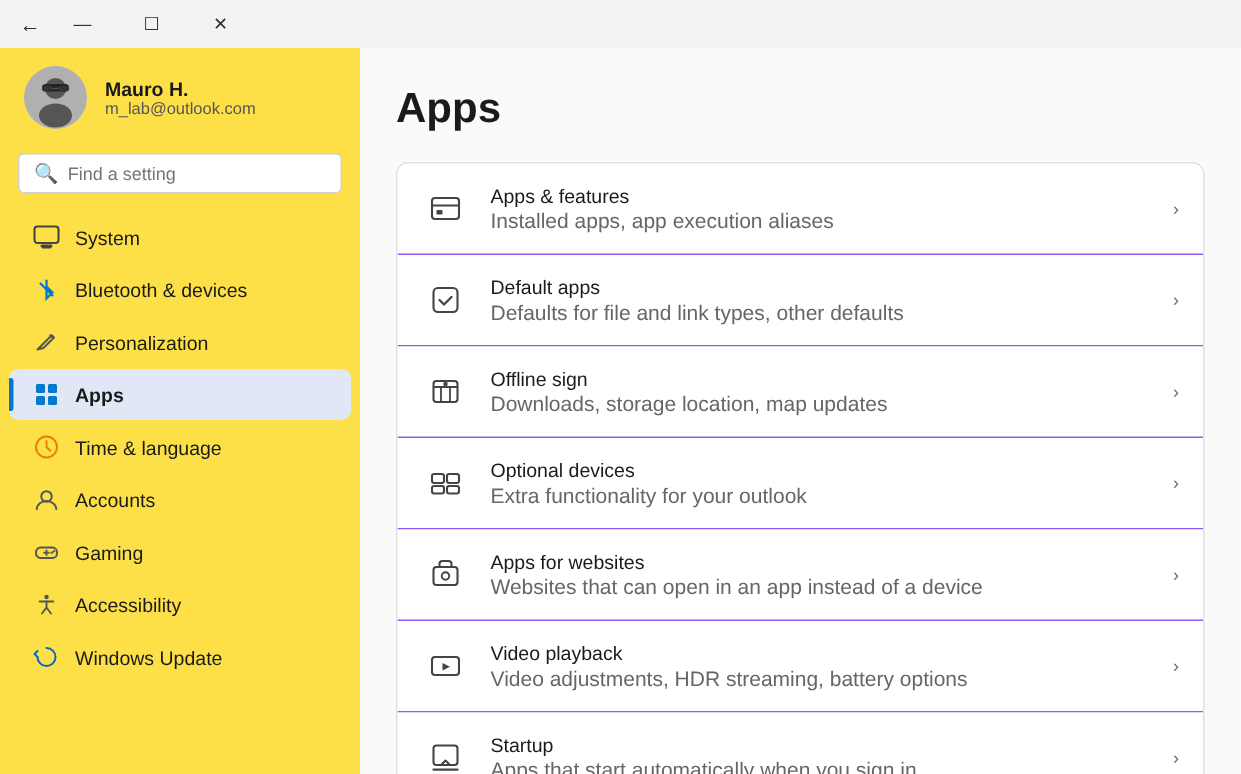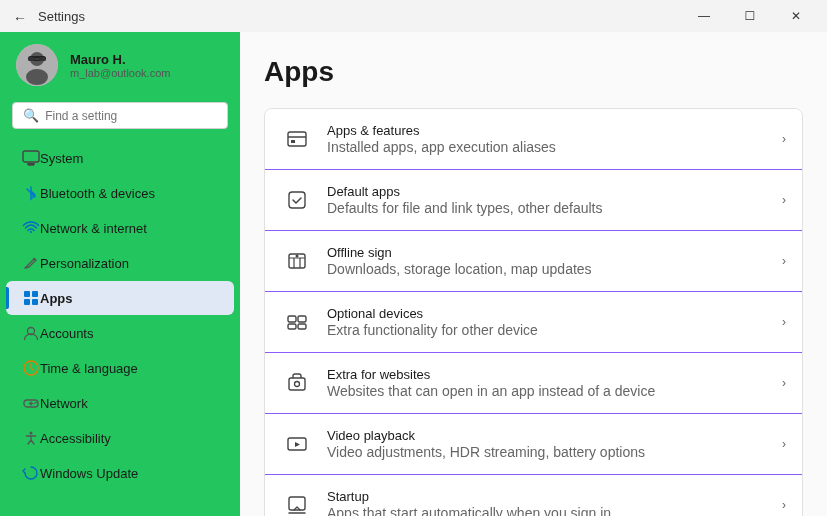--- a/index.html
+++ b/index.html
@@ -59,21 +59,21 @@
     
     .main-layout {
       display: flex;
       flex: 1;
       overflow: hidden;
     }
 
     
     .sidebar {
       width: 240px;
-      background: #22c55e;
+      background: #fde047;
       flex-shrink: 0;
       overflow-y: auto;
       padding-bottom: 12px;
     }
 
     
     .user-profile {
       display: flex;
       align-items: center;
       padding: 12px 16px 16px 16px;
@@ -114,20 +114,21 @@
       width: 100%;
       background: transparent;
     }
     .search-icon { color: #555; font-size: 13px; }
 
     
     .nav-item {
       display: flex;
       align-items: center;
       padding: 8px 16px;
+      gap: 10px;
       cursor: pointer;
       border-radius: 6px;
       margin: 1px 6px;
       font-size: 13px;
       color: #1a1a1a;
       position: relative;
     }
     .nav-item.active {
       background: #e0e8f5;
       font-weight: 600;
@@ -209,21 +210,20 @@
     .chevron {
       color: #666;
       font-size: 12px;
     }
   </style>
 </head>
 <body>
 
 <div class="title-bar">
   <div class="title-bar-back">←</div>
-  <span class="title-bar-title">Settings</span>
   <div class="title-bar-controls">
     <div class="tb-btn">—</div>
     <div class="tb-btn">☐</div>
     <div class="tb-btn close">✕</div>
   </div>
 </div>
 
 <div class="main-layout">
 
   <div class="sidebar">
@@ -268,77 +268,66 @@
             <svg width="18" height="18" viewBox="0 0 18 18" fill="none" xmlns="http://www.w3.org/2000/svg">
               <path d="M9 3v12l4-4-4-4M9 9l4 4" stroke="#0078d4" stroke-width="1.5" stroke-linecap="round"></path>
               <path d="M9 9L5 5" stroke="#0078d4" stroke-width="1.5" stroke-linecap="round"></path>
             </svg>
           </span>
     <span>Bluetooth &amp; devices</span>
   </div>
         <div class="nav-item">
     <span class="nav-icon">
             <svg width="18" height="18" viewBox="0 0 18 18" fill="none" xmlns="http://www.w3.org/2000/svg">
-              <path d="M9 14a1 1 0 100-2 1 1 0 000 2z" fill="#0066cc"></path>
-              <path d="M6 11.5C6.8 10.6 7.8 10 9 10s2.2.6 3 1.5" stroke="#0066cc" stroke-width="1.3" stroke-linecap="round" fill="none"></path>
-              <path d="M3.5 9C5 7.2 6.9 6 9 6s4 1.2 5.5 3" stroke="#0066cc" stroke-width="1.3" stroke-linecap="round" fill="none"></path>
-              <path d="M1.5 6.5C3.5 4.2 6.1 3 9 3s5.5 1.2 7.5 3.5" stroke="#0066cc" stroke-width="1.3" stroke-linecap="round" fill="none"></path>
-            </svg>
-          </span>
-    <span>Network &amp; internet</span>
-  </div>
-        <div class="nav-item">
-    <span class="nav-icon">
-            <svg width="18" height="18" viewBox="0 0 18 18" fill="none" xmlns="http://www.w3.org/2000/svg">
               <path d="M3 14l2.5-2.5 7-7L14 6l-7 7L3 14z" stroke="#555" stroke-width="1.3" stroke-linecap="round" stroke-linejoin="round" fill="none"></path>
               <path d="M11.5 4.5l2 2" stroke="#555" stroke-width="1.3" stroke-linecap="round"></path>
             </svg>
           </span>
     <span>Personalization</span>
   </div>
         <div class="nav-item active">
     <span class="nav-icon">
             <svg width="18" height="18" viewBox="0 0 18 18" fill="none" xmlns="http://www.w3.org/2000/svg">
               <rect x="2" y="2" width="6" height="6" rx="1" fill="#0078d4"></rect>
               <rect x="10" y="2" width="6" height="6" rx="1" fill="#0078d4"></rect>
               <rect x="2" y="10" width="6" height="6" rx="1" fill="#0078d4"></rect>
               <rect x="10" y="10" width="6" height="6" rx="1" fill="#0078d4"></rect>
             </svg>
           </span>
     <span>Apps</span>
   </div>
         <div class="nav-item">
     <span class="nav-icon">
             <svg width="18" height="18" viewBox="0 0 18 18" fill="none" xmlns="http://www.w3.org/2000/svg">
+              <circle cx="9" cy="9" r="7" stroke="#e67e00" stroke-width="1.3" fill="none"></circle>
+              <path d="M9 5v4l2.5 2.5" stroke="#e67e00" stroke-width="1.3" stroke-linecap="round"></path>
+            </svg>
+          </span>
+    <span>Time &amp; language</span>
+  </div>
+        <div class="nav-item">
+    <span class="nav-icon">
+            <svg width="18" height="18" viewBox="0 0 18 18" fill="none" xmlns="http://www.w3.org/2000/svg">
               <circle cx="9" cy="7" r="3.5" stroke="#555" stroke-width="1.3" fill="none"></circle>
               <path d="M2.5 15.5C2.5 12.5 5.4 10 9 10s6.5 2.5 6.5 5.5" stroke="#555" stroke-width="1.3" stroke-linecap="round" fill="none"></path>
             </svg>
           </span>
     <span>Accounts</span>
-  </div>
-        <div class="nav-item">
-    <span class="nav-icon">
-            <svg width="18" height="18" viewBox="0 0 18 18" fill="none" xmlns="http://www.w3.org/2000/svg">
-              <circle cx="9" cy="9" r="7" stroke="#e67e00" stroke-width="1.3" fill="none"></circle>
-              <path d="M9 5v4l2.5 2.5" stroke="#e67e00" stroke-width="1.3" stroke-linecap="round"></path>
-            </svg>
-          </span>
-    <span>Time &amp; language</span>
   </div>
         <div class="nav-item">
     <span class="nav-icon">
             <svg width="18" height="18" viewBox="0 0 18 18" fill="none" xmlns="http://www.w3.org/2000/svg">
               <rect x="2" y="6" width="14" height="7" rx="3" stroke="#555" stroke-width="1.3" fill="none"></rect>
               <line x1="9" y1="8" x2="9" y2="11" stroke="#555" stroke-width="1.3" stroke-linecap="round"></line>
               <line x1="7.5" y1="9.5" x2="10.5" y2="9.5" stroke="#555" stroke-width="1.3" stroke-linecap="round"></line>
               <circle cx="12.5" cy="9.5" r="0.8" fill="#555"></circle>
               <circle cx="14" cy="8.5" r="0.8" fill="#555"></circle>
             </svg>
           </span>
-    <span>Network</span>
+    <span>Gaming</span>
   </div>
         <div class="nav-item">
     <span class="nav-icon">
             <svg width="18" height="18" viewBox="0 0 18 18" fill="none" xmlns="http://www.w3.org/2000/svg">
               <circle cx="9" cy="4" r="1.5" fill="#555"></circle>
               <path d="M4.5 7l9 0" stroke="#555" stroke-width="1.3" stroke-linecap="round"></path>
               <path d="M9 7v4M6 15l3-4 3 4" stroke="#555" stroke-width="1.3" stroke-linecap="round" stroke-linejoin="round"></path>
             </svg>
           </span>
     <span>Accessibility</span>
@@ -405,34 +394,34 @@
     <div class="settings-item-icon">
             <svg width="22" height="22" viewBox="0 0 22 22" fill="none" xmlns="http://www.w3.org/2000/svg">
               <rect x="2" y="5" width="8" height="6" rx="1.5" stroke="#444" stroke-width="1.4" fill="none"></rect>
               <rect x="12" y="5" width="8" height="6" rx="1.5" stroke="#444" stroke-width="1.4" fill="none"></rect>
               <rect x="2" y="13" width="8" height="5" rx="1.5" stroke="#444" stroke-width="1.4" fill="none"></rect>
               <rect x="12" y="13" width="8" height="5" rx="1.5" stroke="#444" stroke-width="1.4" fill="none"></rect>
             </svg>
           </div>
     <div class="settings-item-text">
       <div class="settings-item-title">Optional devices</div>
-      <div class="settings-item-desc">Extra functionality for other device</div>
+      <div class="settings-item-desc">Extra functionality for your outlook</div>
     </div>
     <span class="chevron">›</span>
   </div>
         <div class="settings-item">
     <div class="settings-item-icon">
             <svg width="22" height="22" viewBox="0 0 22 22" fill="none" xmlns="http://www.w3.org/2000/svg">
               <rect x="3" y="6" width="16" height="12" rx="2" stroke="#444" stroke-width="1.4" fill="none"></rect>
               <path d="M7 6V4a2 2 0 012-2h4a2 2 0 012 2v2" stroke="#444" stroke-width="1.4" fill="none"></path>
               <circle cx="11" cy="12" r="2.5" stroke="#444" stroke-width="1.3" fill="none"></circle>
             </svg>
           </div>
     <div class="settings-item-text">
-      <div class="settings-item-title">Extra for websites</div>
+      <div class="settings-item-title">Apps for websites</div>
       <div class="settings-item-desc">Websites that can open in an app instead of a device</div>
     </div>
     <span class="chevron">›</span>
   </div>
         <div class="settings-item">
     <div class="settings-item-icon">
             <svg width="22" height="22" viewBox="0 0 22 22" fill="none" xmlns="http://www.w3.org/2000/svg">
               <rect x="2" y="5" width="18" height="12" rx="2" stroke="#444" stroke-width="1.4" fill="none"></rect>
               <path d="M9 9l5 2.5L9 14V9z" fill="#444"></path>
             </svg>

